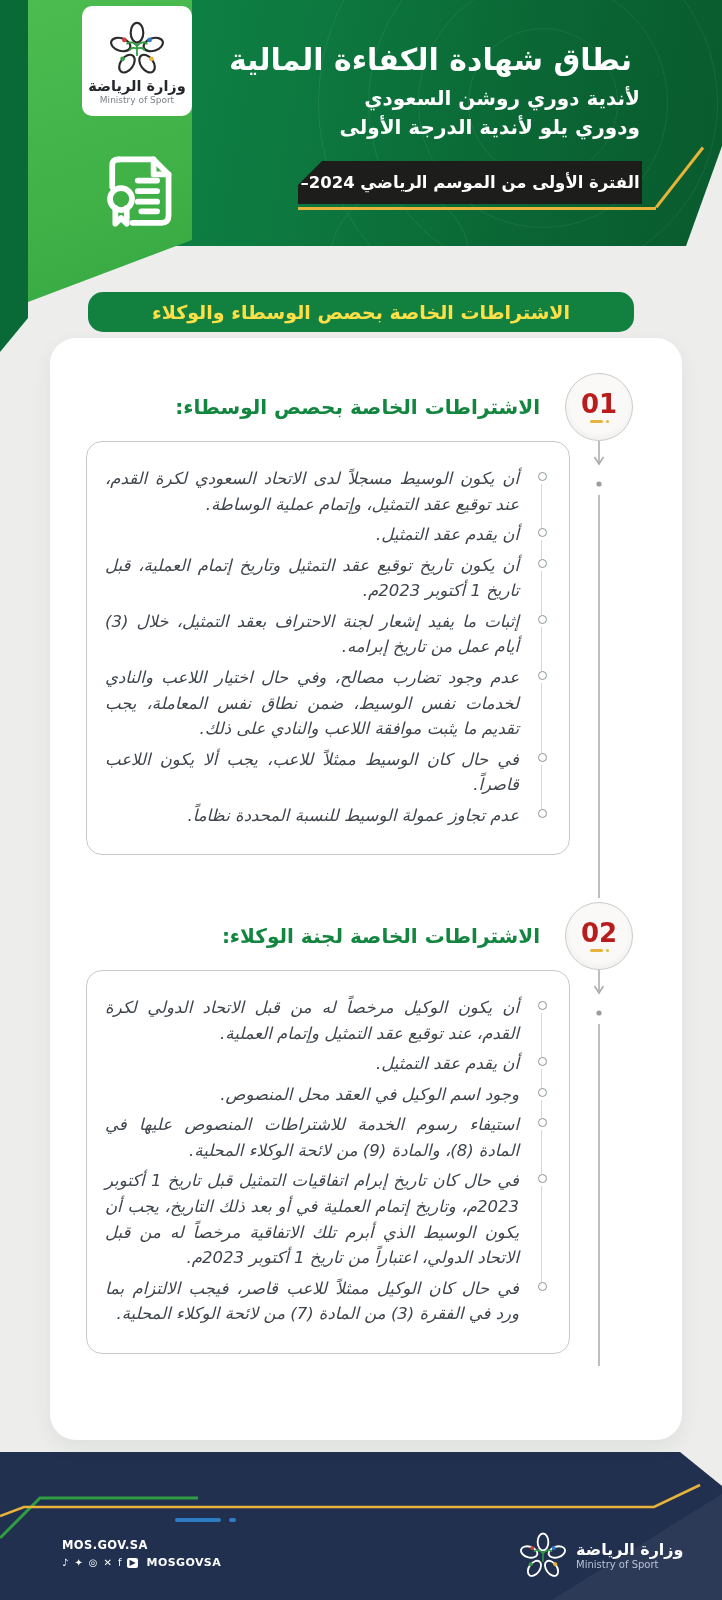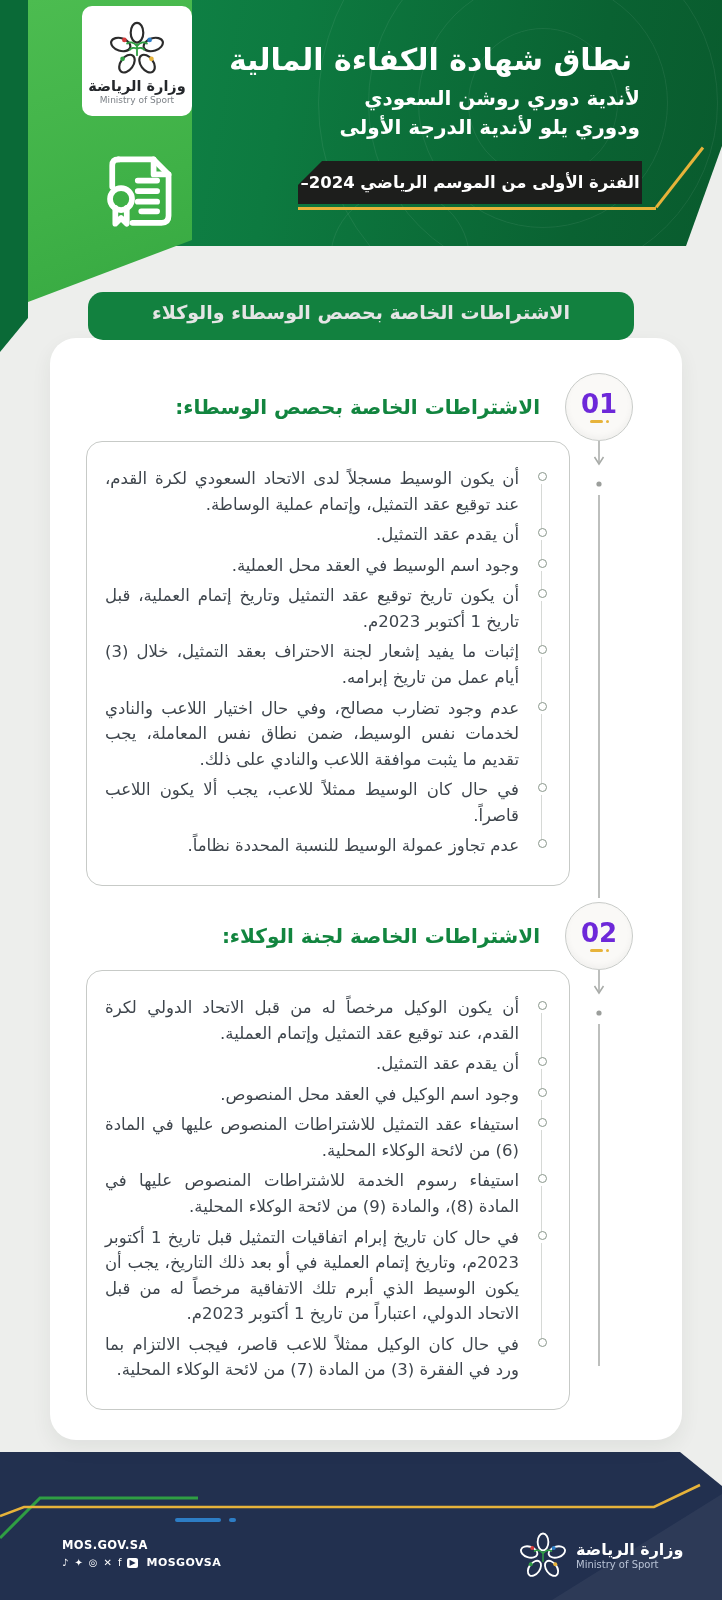--- a/index.html
+++ b/index.html
@@ -34,37 +34,37 @@
   .hero-sub2{position:absolute;right:82px;top:115px;color:#fff;font-size:20px;font-weight:700;}
 
   .period-badge{position:absolute;left:298px;top:161px;width:344px;height:43px;background:#1d1e1c;
     clip-path:polygon(24px 0,100% 0,100% 100%,0 100%,0 24px);
     color:#fff;font-size:16.5px;font-weight:700;text-align:center;line-height:43px;}
   .badge-underline{position:absolute;left:298px;top:207px;width:358px;height:2.5px;background:#e7b33a;}
   .badge-diag{position:absolute;left:656px;top:206px;width:76px;height:2.5px;background:#e7b33a;
     transform:rotate(-52deg);transform-origin:0 50%;}
 
   
-  .section-banner{position:absolute;left:88px;top:292px;width:546px;height:48px;background:#12813f;border-radius:15px;
-    color:#e5e5e5;font-size:19px;font-weight:700;text-align:center;line-height:40px;z-index:4;}
+  .section-banner{position:absolute;left:88px;top:292px;width:546px;height:40px;background:#12813f;border-radius:15px;
+    color:#fde047;font-size:19px;font-weight:700;text-align:center;line-height:40px;z-index:4;}
 
   
   .card{position:absolute;left:50px;top:338px;width:632px;height:1102px;background:#fff;border-radius:26px;
     box-shadow:0 8px 20px rgba(40,60,45,.07);z-index:2;}
   .block{position:absolute;left:0;width:632px;padding-top:68px;}
   .b0{top:35px;} .b1{top:564px;}
   .num-circle{position:absolute;right:49px;top:0;width:68px;height:68px;border-radius:50%;
     background:#faf9f7;border:1.5px solid #c9ccc9;box-shadow:inset 0 -3px 6px rgba(0,0,0,.04);
     display:flex;flex-direction:column;align-items:center;justify-content:center;z-index:3;}
-  .num-circle .num{font-size:26px;font-weight:700;color:#6d28d9;line-height:1;direction:ltr;}
+  .num-circle .num{font-size:26px;font-weight:700;color:#b91c1c;line-height:1;direction:ltr;}
   .u-row{display:flex;align-items:center;gap:3px;margin-top:3px;direction:ltr;}
   .u-dash{display:block;width:13px;height:3px;background:#e7b33a;border-radius:2px;}
   .u-dot{display:block;width:3px;height:3px;background:#e7b33a;border-radius:50%;}
   .block-title{position:absolute;right:142px;top:0;margin:0;line-height:68px;font-size:20px;font-weight:700;color:#12853f;white-space:nowrap;}
-  .req-list{list-style:none;margin:0 112px 0 36px;padding:24px 20px 26px 18px;border:1px solid #c7cac7;border-radius:16px;background:#fff;}
+  .req-list{list-style:none;margin:0 112px 0 36px;padding:24px 20px 26px 18px;border:1px solid #c7cac7;border-radius:16px;background:#fff;font-style:italic;}
   .req-list li{position:relative;padding-right:30px;margin-bottom:5px;font-size:16.5px;line-height:1.55;color:#3e454c;text-align:justify;}
   .req-list li:last-child{margin-bottom:0;}
   .req-list .marker{position:absolute;right:2px;top:6px;width:9px;height:9px;border:1.5px solid #8a978c;border-radius:50%;background:#fff;z-index:1;}
   .req-list li:not(:last-child)::after{content:"";position:absolute;right:7px;top:18px;bottom:-12px;width:1px;background:#d6d9d6;}
 
   .connector{position:absolute;left:0;top:0;z-index:3;pointer-events:none;}
 
   
   .footer{position:absolute;left:0;top:1452px;width:722px;height:148px;background:#22304f;}
   .wedge-tr{position:absolute;right:0;top:0;width:42px;height:34px;background:#edeeec;clip-path:polygon(0 0,100% 0,100% 100%);}
@@ -144,21 +144,20 @@
       <span class="num">01</span>
       <span class="u-row">
               <span class="u-dash"></span>
               <span class="u-dot"></span>
             </span>
     </div>
     <h2 class="block-title">الاشتراطات الخاصة بحصص الوسطاء:</h2>
     <ul class="req-list">
             <li><span class="marker"></span><span>أن يكون الوسيط مسجلاً لدى الاتحاد السعودي لكرة القدم، عند توقيع عقد التمثيل، وإتمام عملية الوساطة.</span></li>
             <li><span class="marker"></span><span>أن يقدم عقد التمثيل.</span></li>
-            <li><span class="marker"></span><span>وجود اسم الوسيط في العقد محل العملية.</span></li>
             <li><span class="marker"></span><span>أن يكون تاريخ توقيع عقد التمثيل وتاريخ إتمام العملية، قبل تاريخ 1 أكتوبر 2023م.</span></li>
             <li><span class="marker"></span><span>إثبات ما يفيد إشعار لجنة الاحتراف بعقد التمثيل، خلال (3) أيام عمل من تاريخ إبرامه.</span></li>
             <li><span class="marker"></span><span>عدم وجود تضارب مصالح، وفي حال اختيار اللاعب والنادي لخدمات نفس الوسيط، ضمن نطاق نفس المعاملة، يجب تقديم ما يثبت موافقة اللاعب والنادي على ذلك.</span></li>
             <li><span class="marker"></span><span>في حال كان الوسيط ممثلاً للاعب، يجب ألا يكون اللاعب قاصراً.</span></li>
             <li><span class="marker"></span><span>عدم تجاوز عمولة الوسيط للنسبة المحددة نظاماً.</span></li>
           </ul>
   </section>
 
   <section class="block b1">
     <div class="num-circle">
@@ -166,21 +165,20 @@
       <span class="u-row">
               <span class="u-dash"></span>
               <span class="u-dot"></span>
             </span>
     </div>
     <h2 class="block-title">الاشتراطات الخاصة لجنة الوكلاء:</h2>
     <ul class="req-list">
             <li><span class="marker"></span><span>أن يكون الوكيل مرخصاً له من قبل الاتحاد الدولي لكرة القدم، عند توقيع عقد التمثيل وإتمام العملية.</span></li>
             <li><span class="marker"></span><span>أن يقدم عقد التمثيل.</span></li>
             <li><span class="marker"></span><span>وجود اسم الوكيل في العقد محل المنصوص.</span></li>
-            <li><span class="marker"></span><span>استيفاء عقد التمثيل للاشتراطات المنصوص عليها في المادة (6) من لائحة الوكلاء المحلية.</span></li>
             <li><span class="marker"></span><span>استيفاء رسوم الخدمة للاشتراطات المنصوص عليها في المادة (8)، والمادة (9) من لائحة الوكلاء المحلية.</span></li>
             <li><span class="marker"></span><span>في حال كان تاريخ إبرام اتفاقيات التمثيل قبل تاريخ 1 أكتوبر 2023م، وتاريخ إتمام العملية في أو بعد ذلك التاريخ، يجب أن يكون الوسيط الذي أبرم تلك الاتفاقية مرخصاً له من قبل الاتحاد الدولي، اعتباراً من تاريخ 1 أكتوبر 2023م.</span></li>
             <li><span class="marker"></span><span>في حال كان الوكيل ممثلاً للاعب قاصر، فيجب الالتزام بما ورد في الفقرة (3) من المادة (7) من لائحة الوكلاء المحلية.</span></li>
           </ul>
   </section>
 </div>
   </main>
 
   <svg class="connector" width="722" height="1600" viewBox="0 0 722 1600">
     <g stroke="#a7aaa7" stroke-width="1.5" fill="none">

